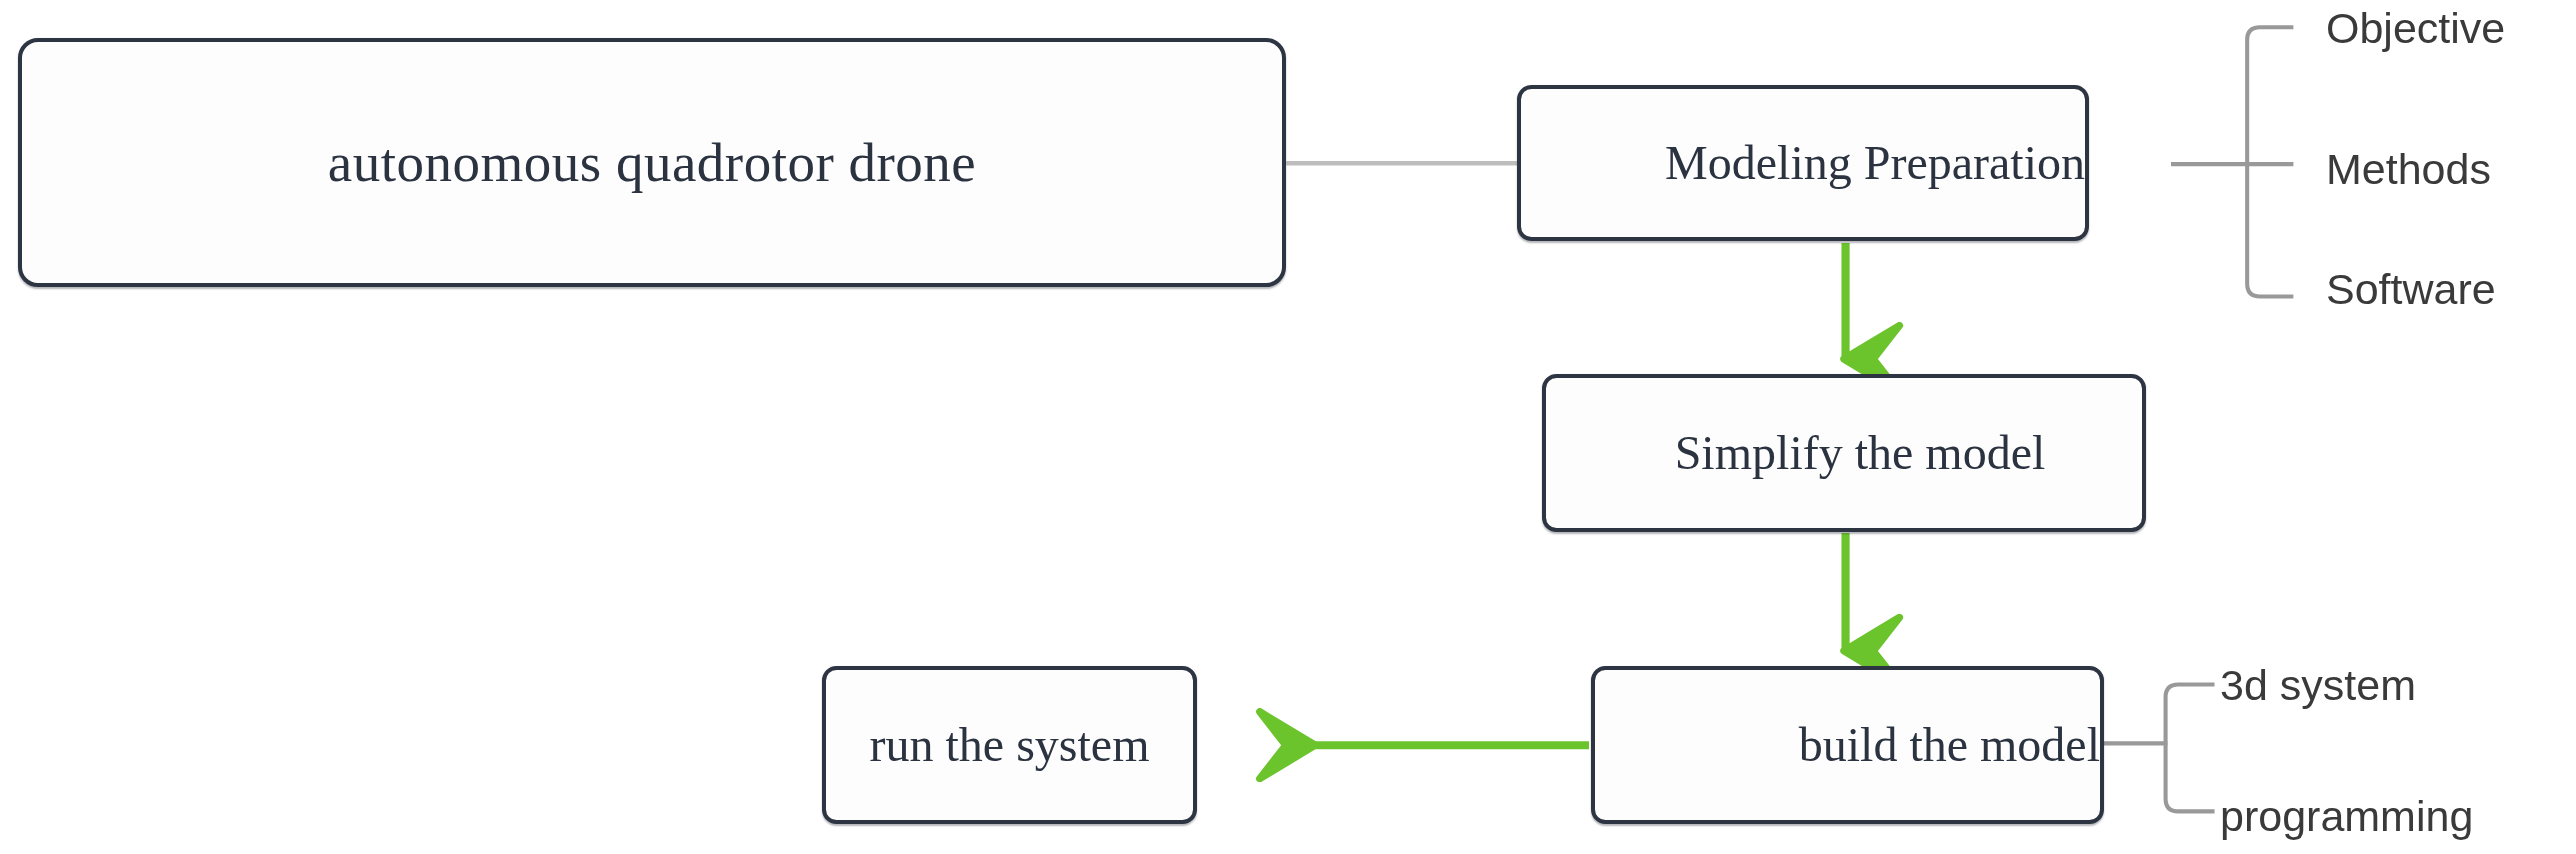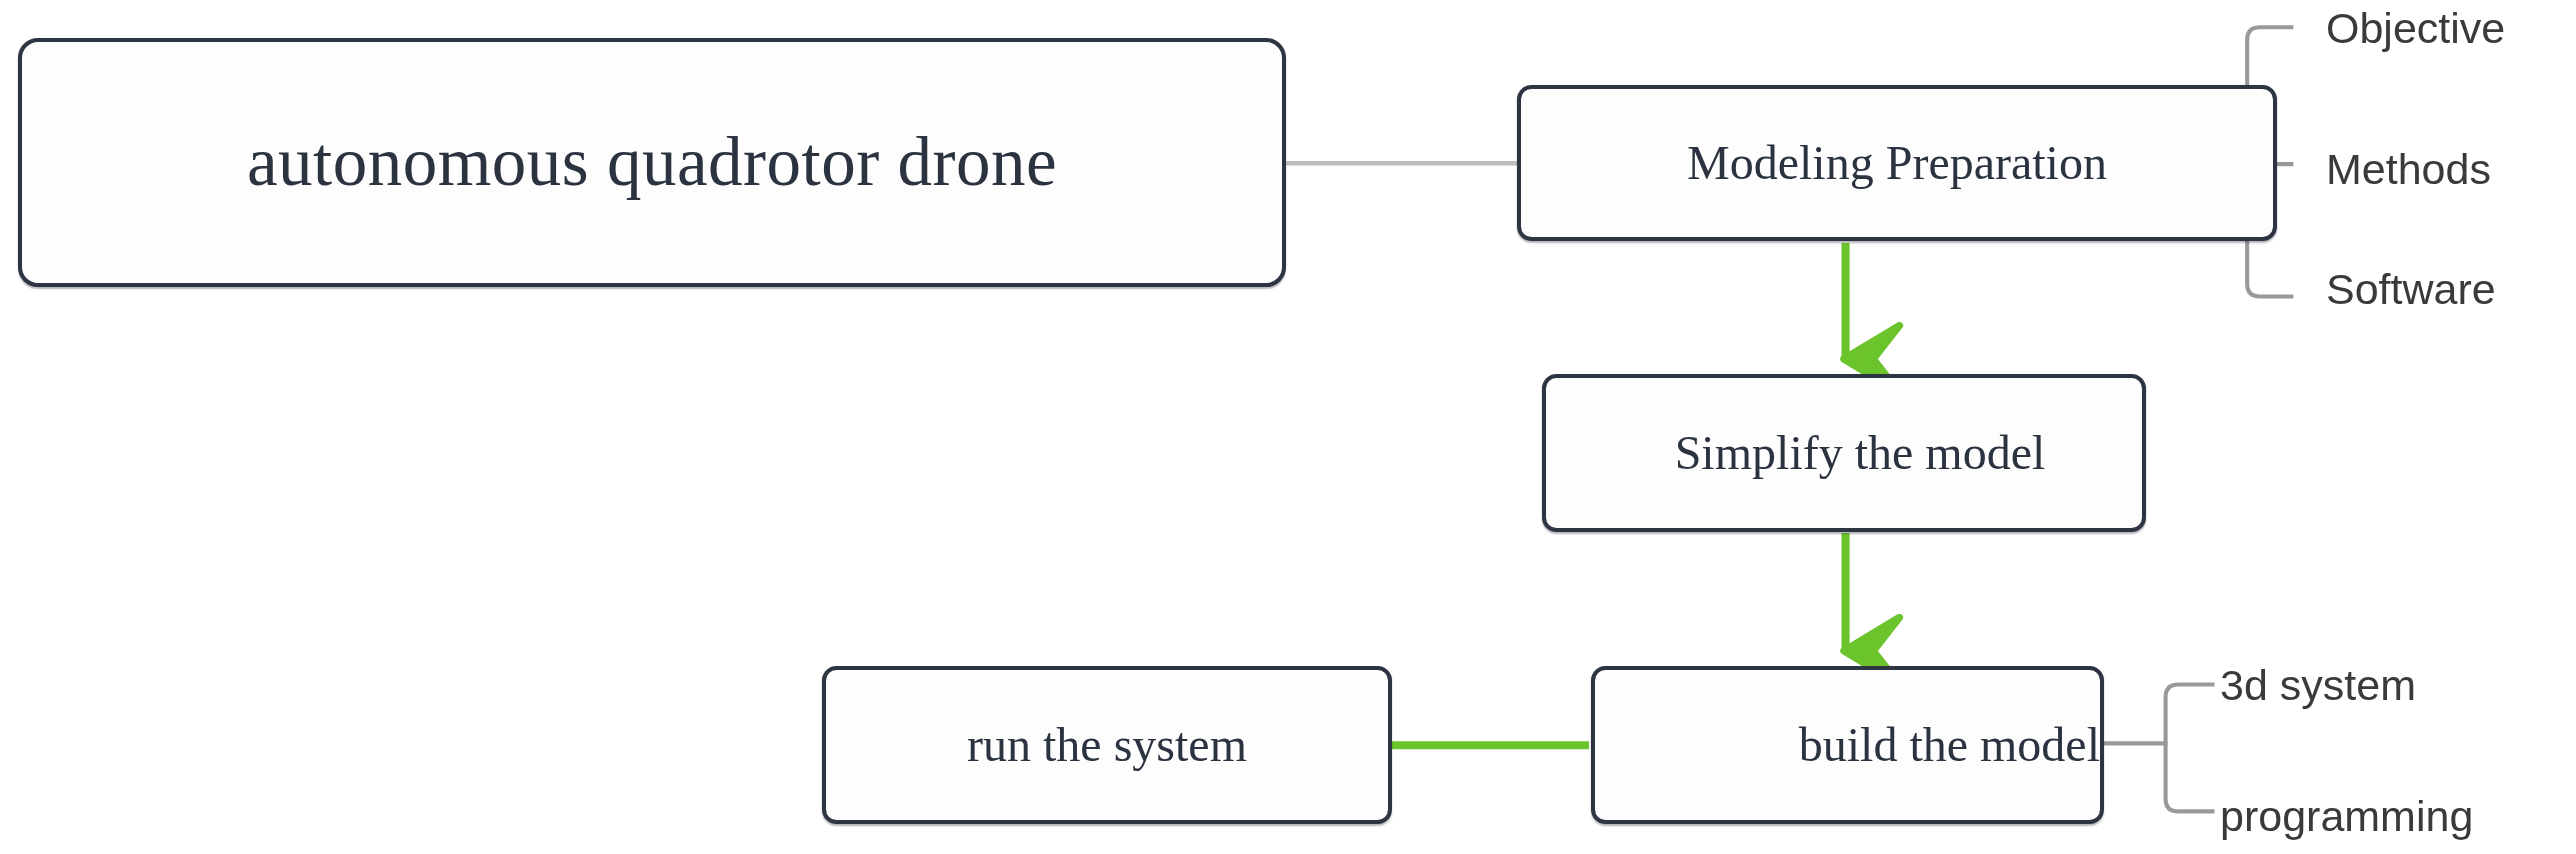--- a/index.html
+++ b/index.html
@@ -41,27 +41,28 @@
     line-height: 1.05;
     white-space: nowrap;
   }
   #node-root {
     left: 18px;
     top: 38px;
     width: 1268px;
     height: 249px;
     border-radius: 20px;
   }
-  #node-root span { font-size: 69px; letter-spacing: 0.5px; }
+  #node-root span { font-size: 55px; letter-spacing: 0.5px; }
 
   #node-modeling {
     left: 1517px;
     top: 85px;
-    width: 760px;
+    width: 572px;
     height: 156px;
+    justify-content: flex-end;
   }
   #node-modeling span { font-size: 48px; }
 
   #node-simplify {
     left: 1542px;
     top: 374px;
     width: 604px;
     height: 158px;
   }
   #node-simplify span { font-size: 48px; margin-left: 32px; }
@@ -71,21 +72,21 @@
     top: 666px;
     width: 513px;
     height: 158px;
     justify-content: flex-end;
   }
   #node-build span { font-size: 48px; }
 
   #node-run {
     left: 822px;
     top: 666px;
-    width: 570px;
+    width: 375px;
     height: 158px;
   }
   #node-run span { font-size: 48px; }
 
   .leaf-label {
     position: absolute;
     font-family: "Liberation Sans", sans-serif;
     font-size: 43px;
     color: #3a3a3a;
     white-space: nowrap;

